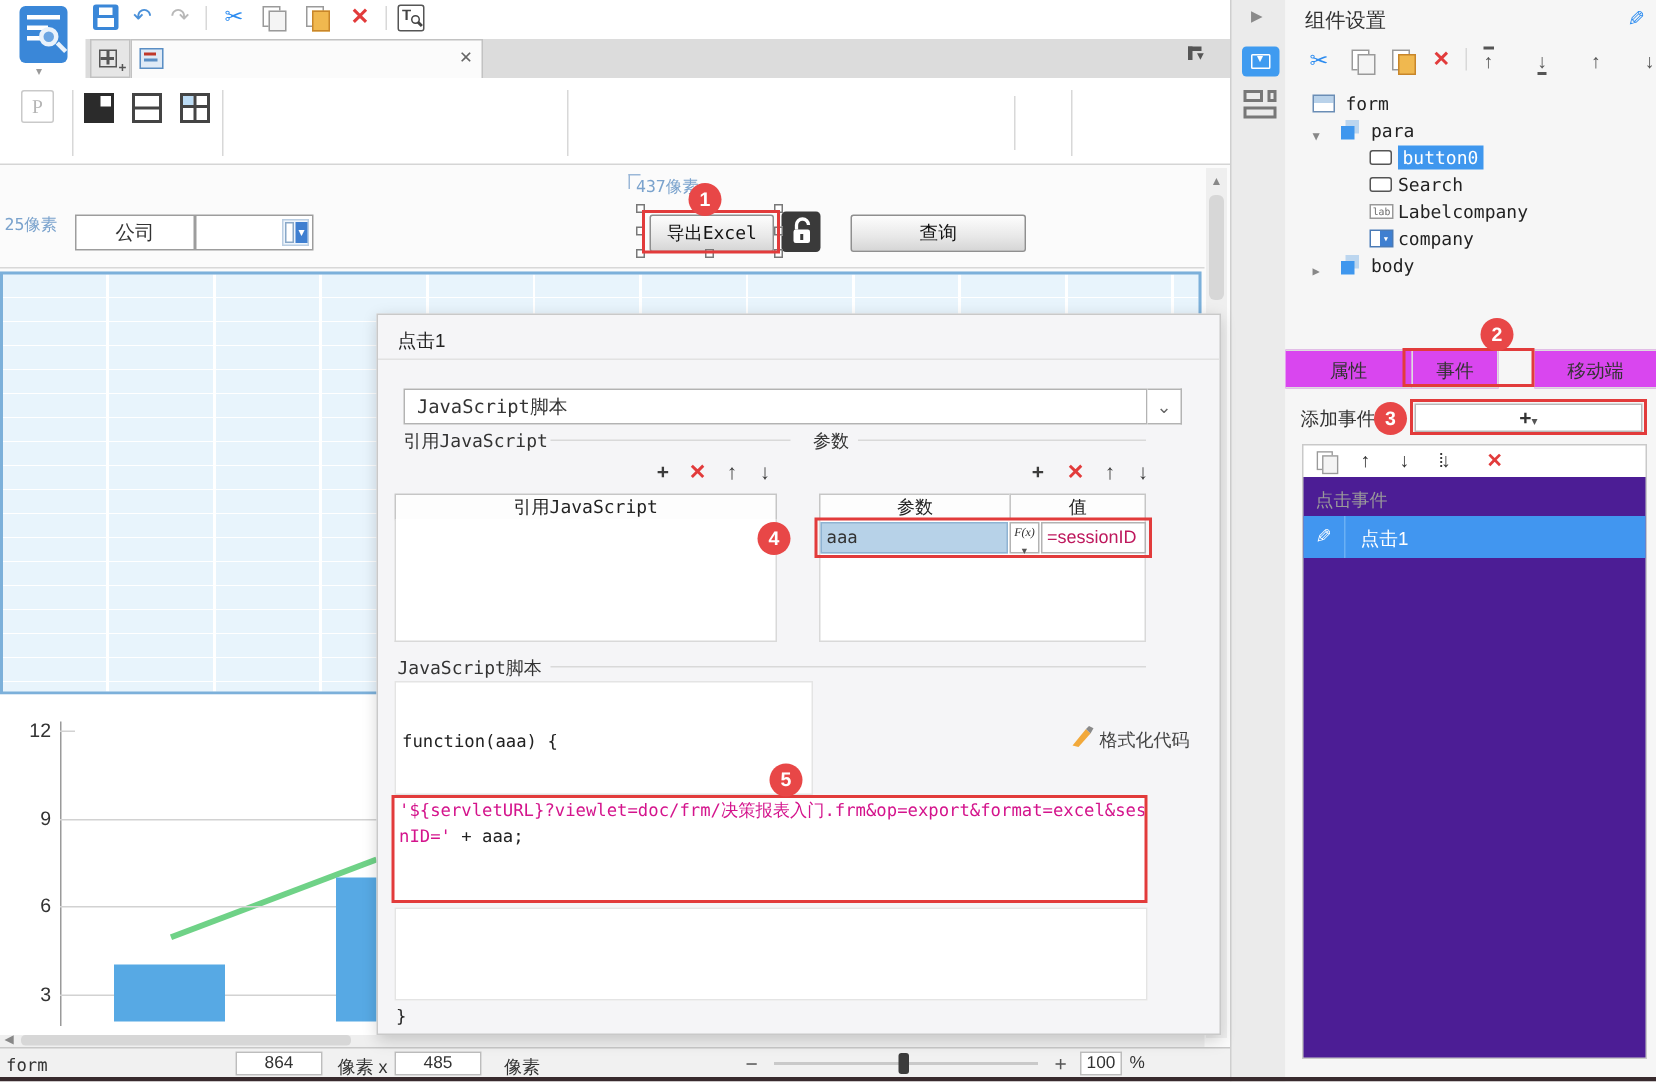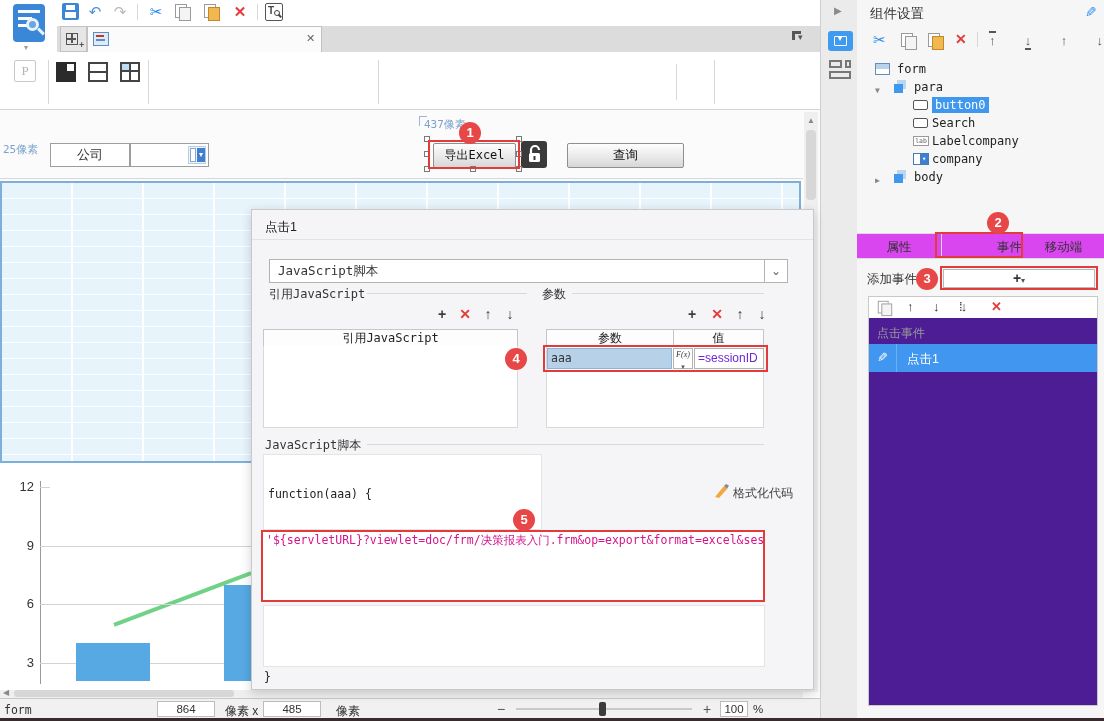--- a/index.html
+++ b/index.html
@@ -322,40 +322,41 @@
 
     <div class="thead mono" style="left:11px;top:119px;width:255px;height:18px;">引用JavaScript</div>
     <div class="wbox" style="left:11px;top:136px;width:255px;height:82px;border-top:none;"></div>
 
     <div class="thead" style="left:294px;top:119px;width:128px;height:18px;">参数</div>
     <div class="thead" style="left:421px;top:119px;width:91px;height:18px;">值</div>
     <div class="wbox" style="left:294px;top:136px;width:218px;height:82px;border-top:none;"></div>
 
     <div class="abs mono" style="left:295px;top:138px;width:125px;height:21px;background:#b7d2e8;border:1px solid #8fb3d2;font-size:11.5px;line-height:19px;padding-left:3px;">aaa</div>
     <div class="abs" style="left:421px;top:138px;width:20px;height:21px;background:#fff;border:1px solid #b3b3b3;font-size:8px;text-align:center;line-height:12px;font-family:'Liberation Serif',serif;font-style:italic;"><span></span><span>F(x)</span><br><span style="font-style:normal;font-size:7px;color:#555;">▾</span></div>
-    <div class="abs" style="left:442px;top:138px;width:70px;height:21px;background:#fff;border:1px solid #b3b3b3;font-size:12px;line-height:19px;padding-left:3px;color:#6d28d9;">=sessionID</div>
+    <div class="abs" style="left:442px;top:138px;width:70px;height:21px;background:#fff;border:1px solid #b3b3b3;font-size:12px;line-height:19px;padding-left:3px;color:#be185d;">=sessionID</div>
     <div class="redbox" style="left:291px;top:135px;width:225px;height:27px;"></div>
 
     <span class="abs mono" style="left:13px;top:227px;font-size:12px;color:#333;">JavaScript脚本</span>
     <div class="grp-line" style="left:115px;top:234px;width:397px;"></div>
 
     <div class="wbox" style="left:11px;top:244px;width:279px;height:76px;border-color:#e4e4e4;">
       <div class="abs mono" style="left:4px;top:32px;font-size:11.5px;color:#222;">function(aaa) {</div>
     </div>
 
     <div class="abs" style="left:462px;top:273px;width:90px;height:18px;">
       <svg width="16" height="16" style="position:absolute;left:0;top:1px;">
           <polygon points="1,13 10,2 13,5 5,14" fill="#f2a93b"></polygon>
           <polygon points="10,2 13,5 15,1.5 12,0" fill="#8a8a8a"></polygon>
         </svg>
       <span class="abs" style="left:19px;top:2px;font-size:12px;color:#444;">格式化代码</span>
     </div>
 
     <div class="abs" style="left:9px;top:320px;width:504px;height:72px;background:#fff;border:2px solid #e23b3b;overflow:hidden;">
       <div class="codeline"><span class="str">'${servletURL}?viewlet=doc/frm/决策报表入门.frm&amp;op=export&amp;format=excel&amp;sessio</span></div>
+      <div class="codeline"><span class="str">nID='</span><span> + aaa;</span></div>
     </div>
 
     <div class="wbox" style="left:11px;top:395px;width:502px;height:62px;border-color:#e4e4e4;"></div>
     <div class="abs mono" style="left:12px;top:460px;font-size:11.5px;color:#222;">}</div>
   </div>
 
   <div class="redbox" style="left:428px;top:140px;width:92px;height:29px;"></div>
   <div class="badge" style="left:459px;top:122px;">1</div>
   <div class="badge" style="left:987px;top:212px;">2</div>
   <div class="badge" style="left:916px;top:268px;">3</div>
@@ -426,21 +427,21 @@
       <span class="abs" style="left:0;top:4px;font-size:8px;color:#888;">▶</span>
       <span class="abs" style="left:19px;top:2px;width:13px;height:13px;">
           <span class="abs" style="left:3px;top:0;width:9px;height:9px;background:#bcd6ef;"></span>
           <span class="abs" style="left:0;top:4px;width:9px;height:9px;background:#3f97ee;"></span>
         </span>
       <span style="margin-left:39px;">body</span>
     </div>
 
     
     <div class="tab3" style="left:0;width:84px;">属性</div>
-    <div class="tab3" style="left:84px;width:82px;border-left:1px solid #dcdcdc;border-right:1px solid #dcdcdc;text-align:right;">事件</div>
+    <div class="tab3" style="left:84px;width:58px;border-left:1px solid #dcdcdc;border-right:1px solid #dcdcdc;">事件</div>
     <div class="tab3" style="left:166px;width:81px;">移动端</div>
     <div class="redbox" style="left:78px;top:232px;width:88px;height:26px;"></div>
 
     
     <span class="abs" style="left:10px;top:271px;font-size:12.5px;color:#333;">添加事件</span>
     <div class="abs" style="left:86px;top:269px;width:152px;height:19px;background:#fff;border:1px solid #b9b9b9;text-align:center;line-height:17px;">
       <span style="font-size:14px;font-weight:bold;color:#333;">+</span><span style="font-size:8px;color:#555;">▾</span>
     </div>
     <div class="redbox" style="left:83px;top:266px;width:158px;height:24px;"></div>
 

